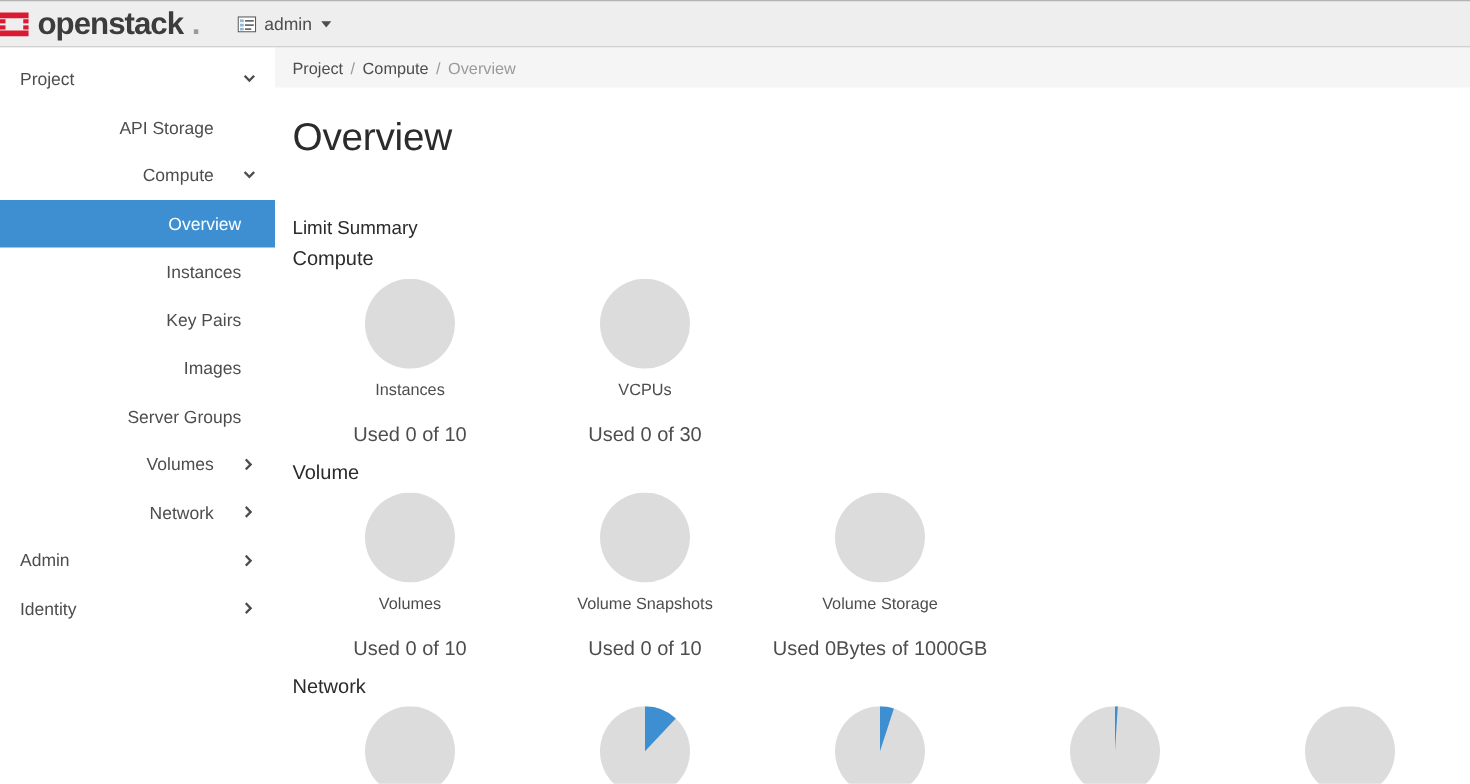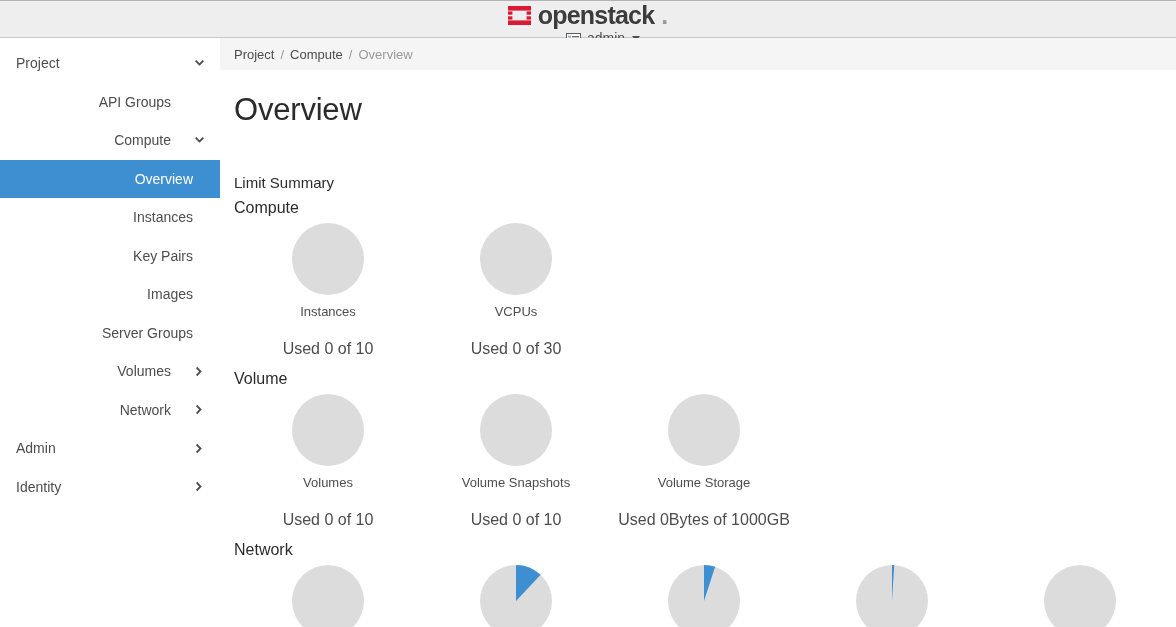--- a/index.html
+++ b/index.html
@@ -8,22 +8,21 @@
     font-family: "Liberation Sans", sans-serif;
     background: #fff; overflow: hidden;
   }
 
   
   .navbar {
     height: 38px; width: 100%;
     background: #eeeeee;
     border-top: 1px solid #b4b4b4;
     border-bottom: 1px solid #c8c8c8;
-    display: flex; align-items: center;
-    flex-direction: column;
+    display: flex; 
   }
   .brand { display: flex; align-items: center; gap: 7px; }
   .logo-mark { width: 23px; height: 23px; position: relative; display: block; }
   .brand-word {
     font-size: 25px; font-weight: bold; color: #3c3c3c;
     letter-spacing: -0.8px; line-height: 1;
   }
   .brand-dot { color: #9a9a9a; font-size: 25px; font-weight: bold; }
 
   .context-switch {
@@ -144,21 +143,21 @@
 <div class="page">
 
   <nav class="sidebar" id="sidebar">
       <div class="nav-row lvl0">
         <span class="lbl">Project</span>
         <span class="chev"><svg viewBox="0 0 13 13" width="13" height="13">
             <path d="M2 4.2 L6.5 8.8 L11 4.2 L9.6 3 L6.5 6.2 L3.4 3 Z" fill="#4d4d4d"></path>
           </svg></span>
       </div>
       <div class="nav-row lvl1">
-        <span class="lbl">API Groups</span>
+        <span class="lbl">API Storage</span>
         <span class="chev"></span>
       </div>
       <div class="nav-row lvl1">
         <span class="lbl">Compute</span>
         <span class="chev"><svg viewBox="0 0 13 13" width="13" height="13">
             <path d="M2 4.2 L6.5 8.8 L11 4.2 L9.6 3 L6.5 6.2 L3.4 3 Z" fill="#4d4d4d"></path>
           </svg></span>
       </div>
       <div class="nav-row lvl2 active">
         <span class="lbl">Overview</span>

